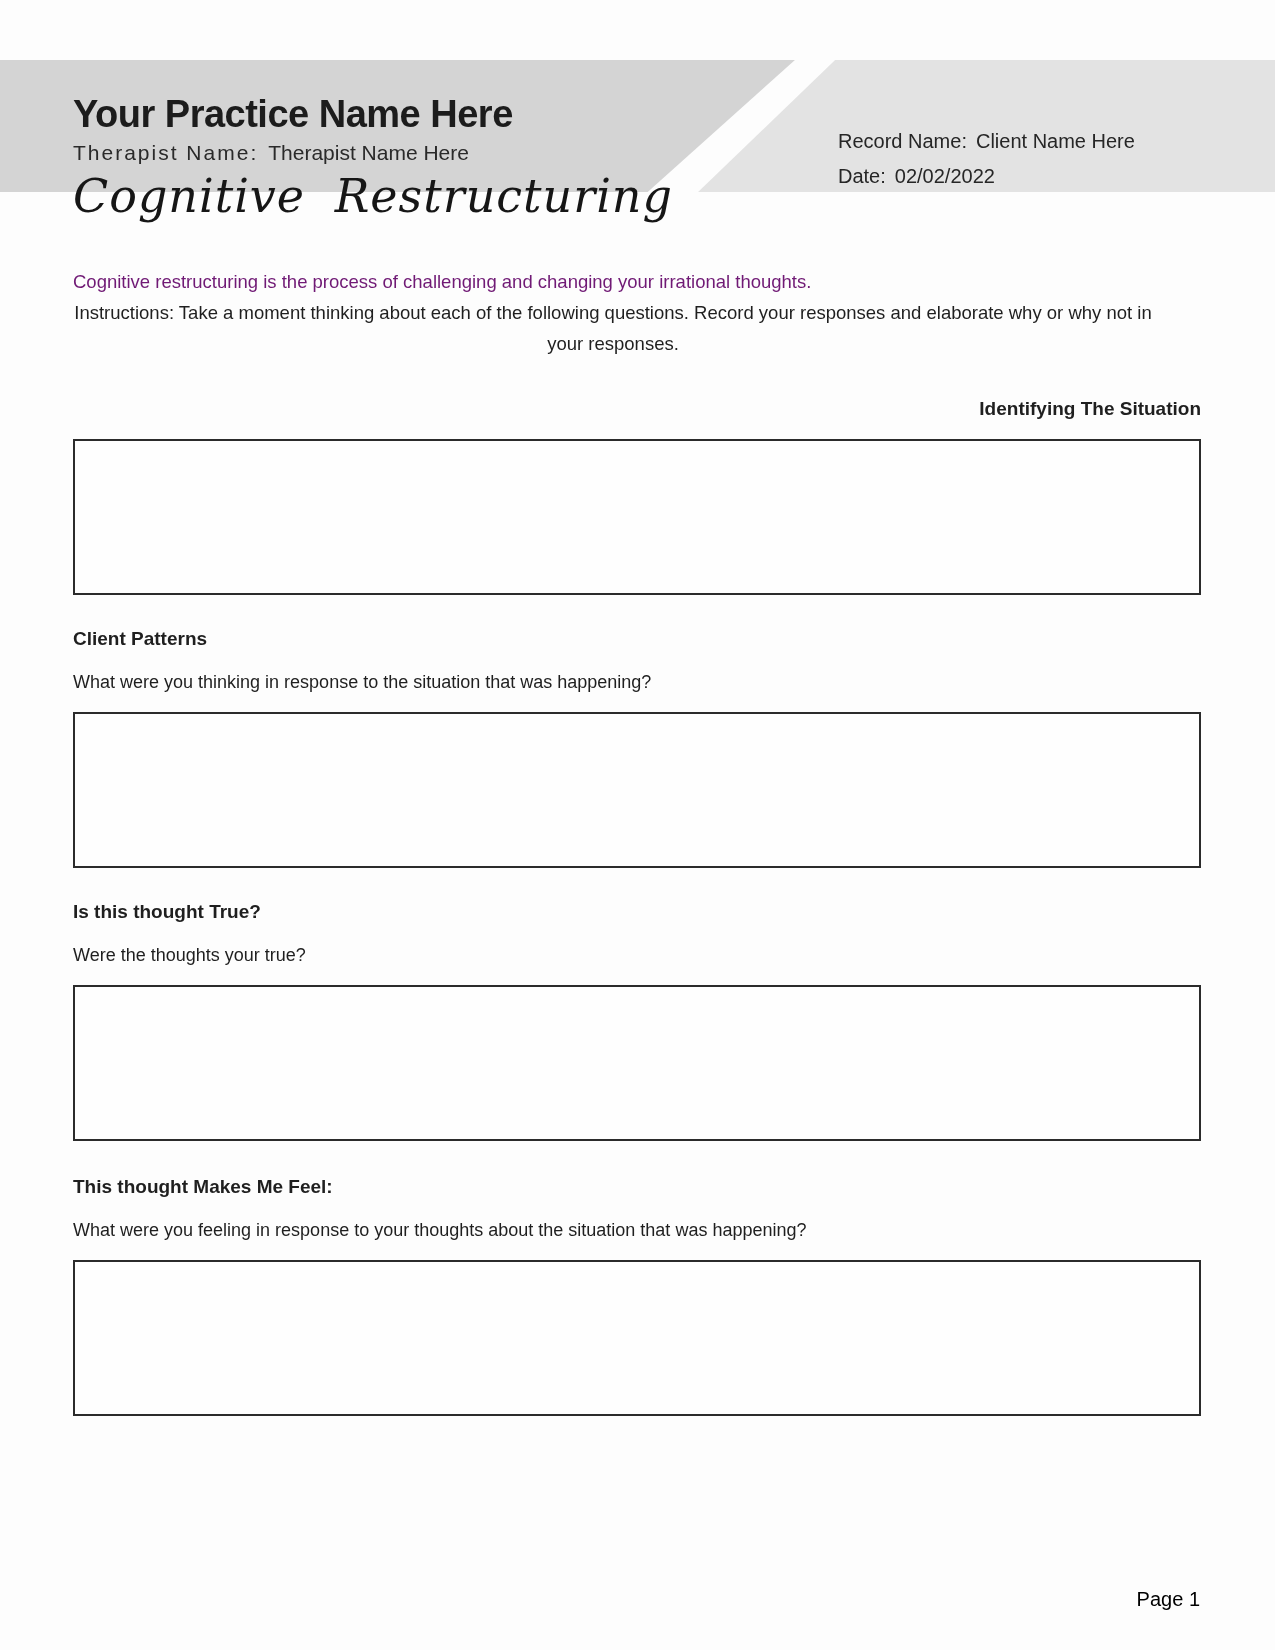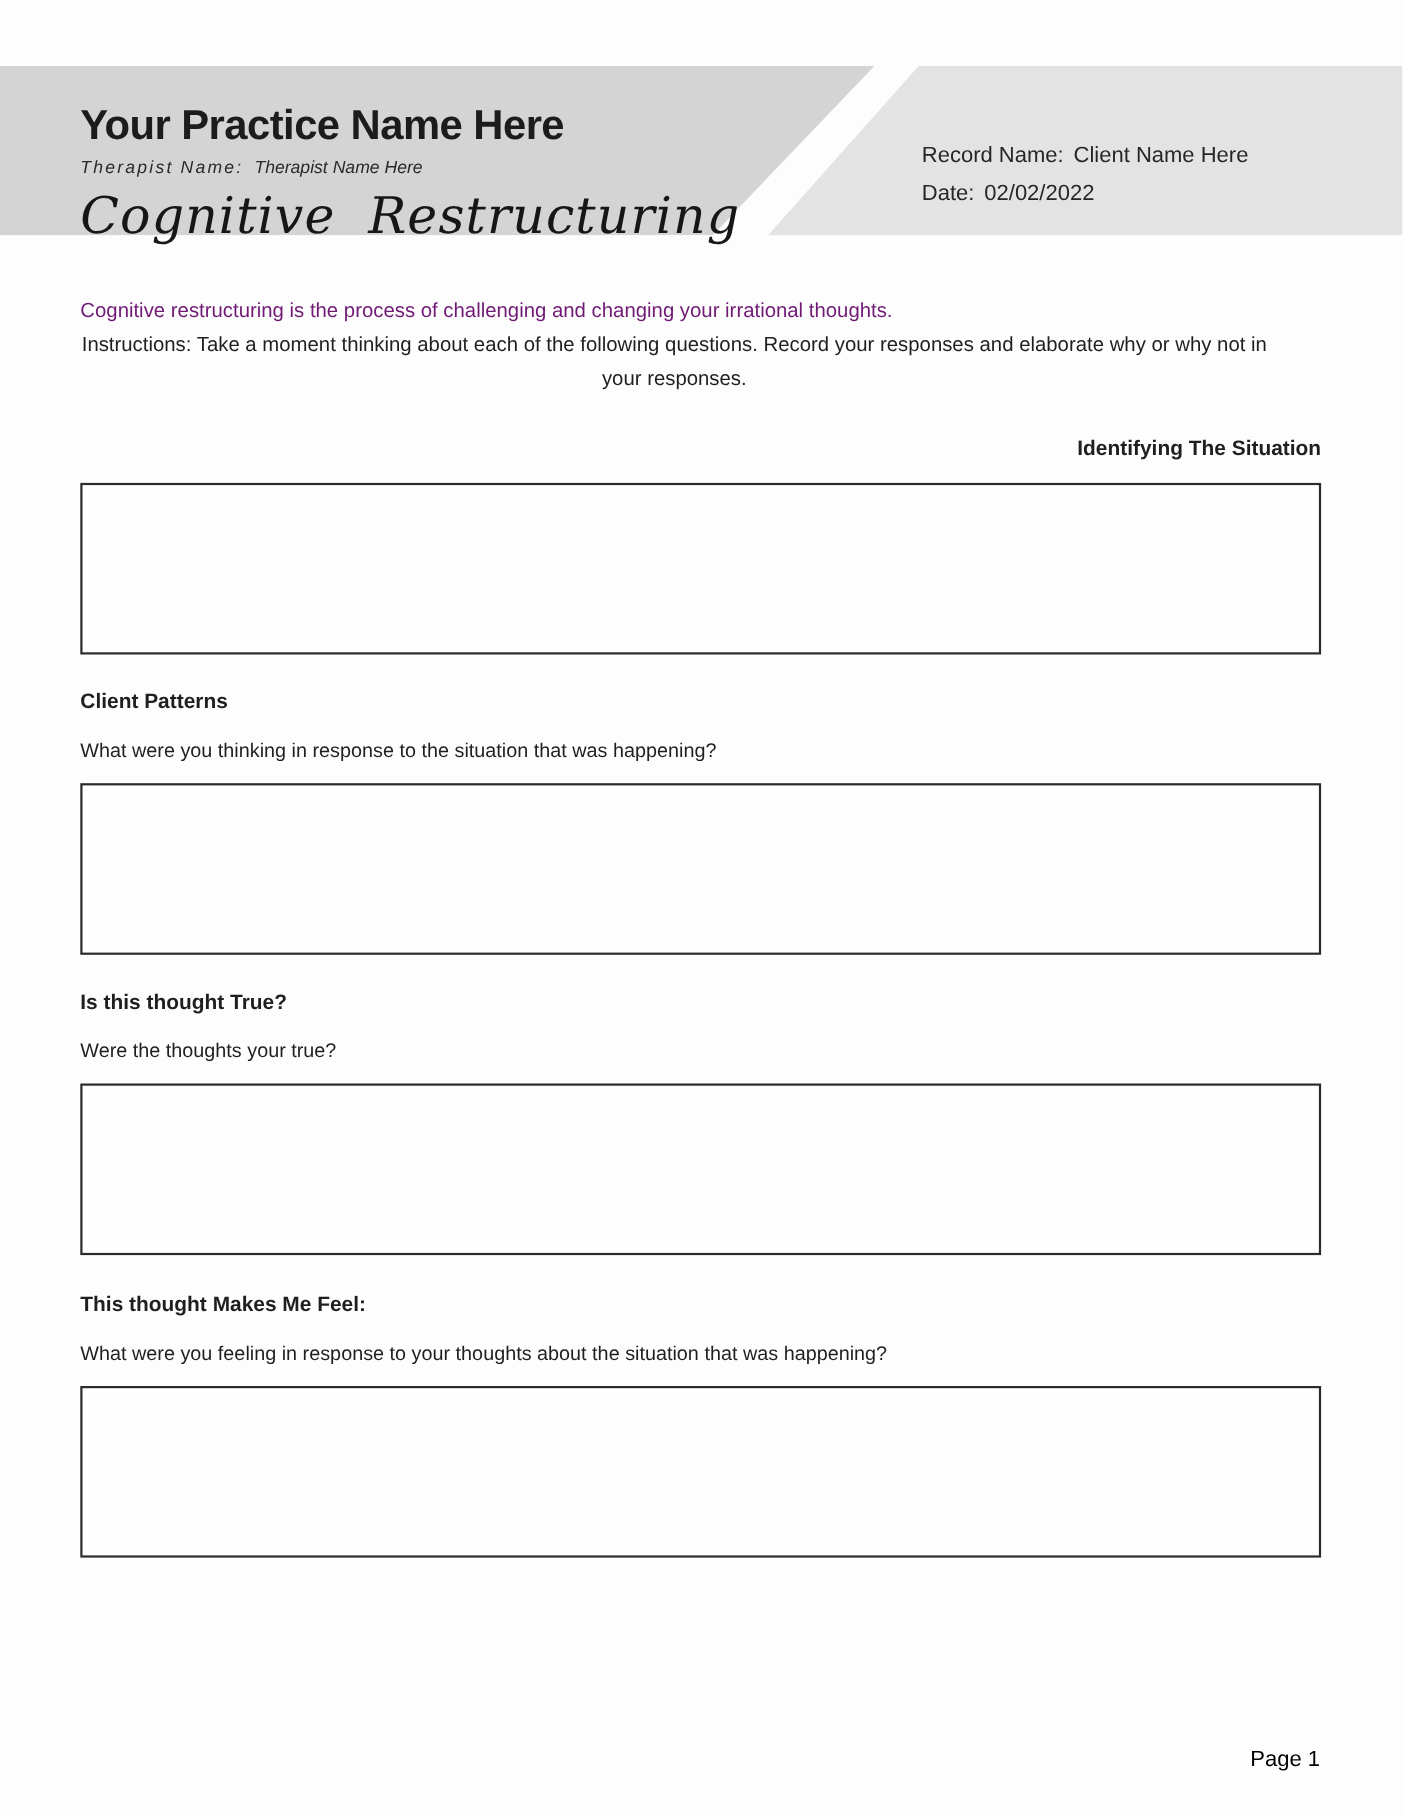--- a/index.html
+++ b/index.html
@@ -8,21 +8,21 @@
     background: #fdfdfd;
     font-family: "Liberation Sans", "DejaVu Sans", sans-serif;
     color: #222;
     position: relative;
     overflow: hidden;
   }
 
   
   .header-band {
     position: absolute; top: 60px; left: 0;
-    width: 1275px; height: 154px;
+    width: 1275px; height: 132px;
   }
   .panel-left {
     position: absolute; inset: 0;
     background: #d4d4d4;
     clip-path: polygon(0 0, 62.35% 0, 50.8% 100%, 0 100%);
   }
   .panel-right {
     position: absolute; inset: 0;
     background: #e3e3e3;
     clip-path: polygon(65.5% 0, 100% 0, 100% 100%, 54.75% 100%);
@@ -30,21 +30,21 @@
   .header-left-content {
     position: absolute; left: 73px; top: 0; width: 620px;
   }
   .practice-name {
     margin-top: 34px;
     font-size: 38px; font-weight: bold; line-height: 40px;
     letter-spacing: -0.5px; color: #1c1c1c;
   }
   .therapist-line {
     margin-top: 6px;
-    font-size: 16px; line-height: 26px; color: #2a2a2a; font-style: italic;
+    font-size: 21px; line-height: 26px; color: #2a2a2a;
   }
   .therapist-label { letter-spacing: 2px; }
   .therapist-value { margin-left: 10px; letter-spacing: 0; }
   .worksheet-title {
     margin-top: 4px;
     font-family: "DejaVu Serif", "Liberation Serif", serif;
     font-style: italic;
     font-size: 46px; line-height: 52px;
     word-spacing: 14px; letter-spacing: 1px;
     color: #161616;

